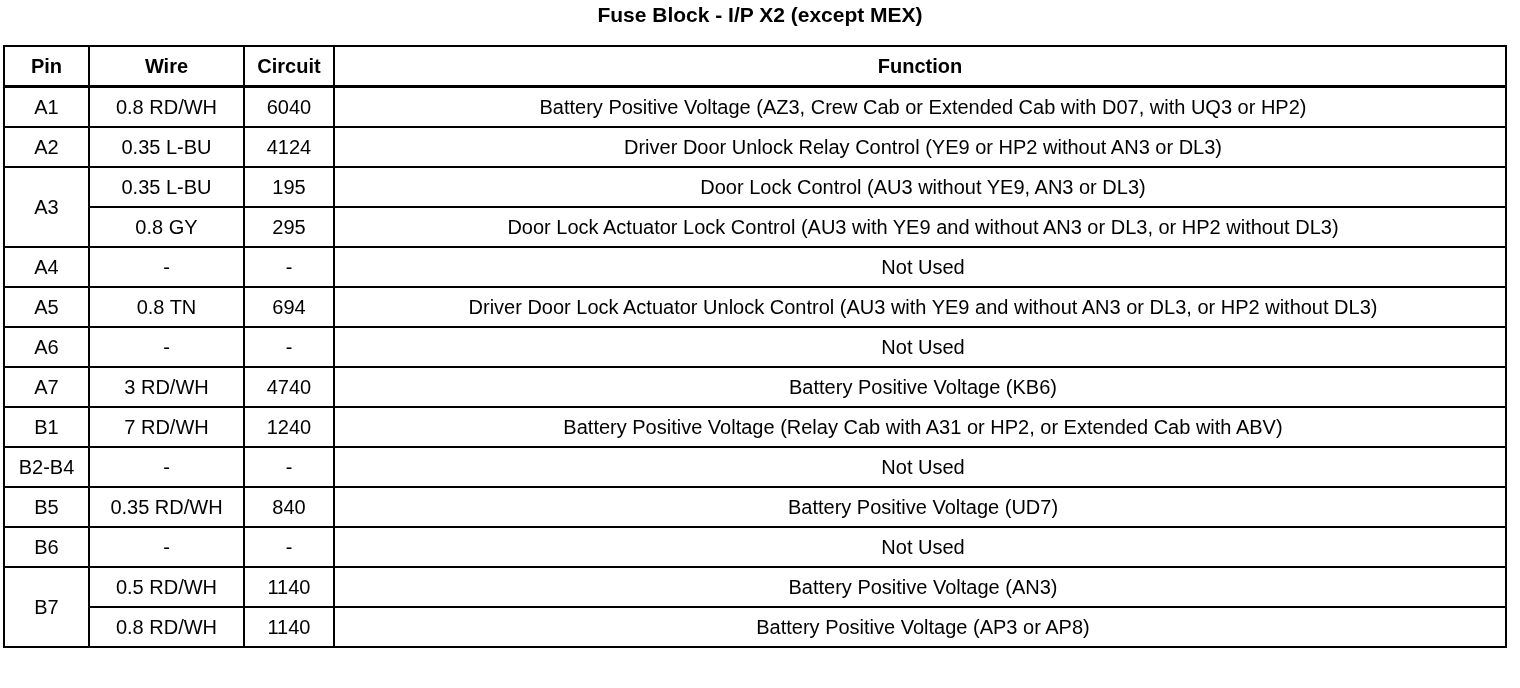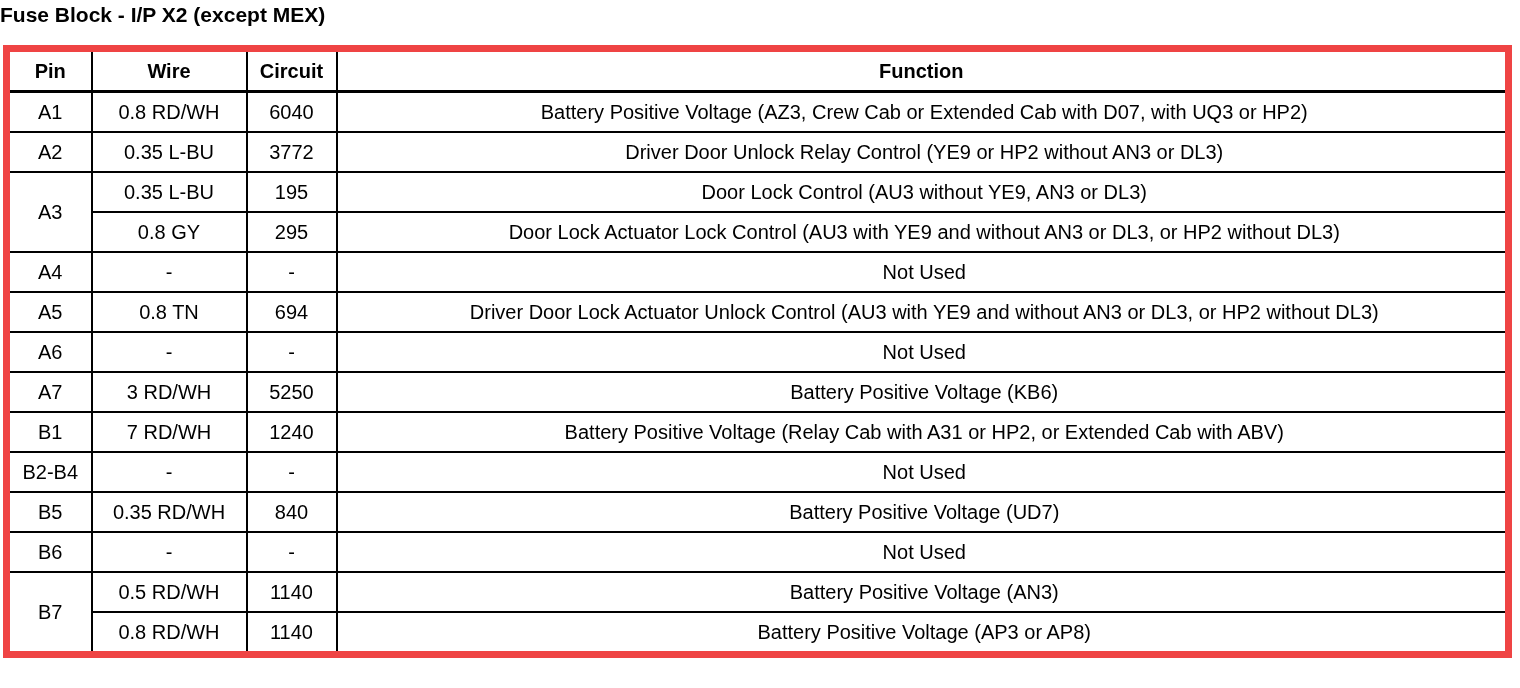--- a/index.html
+++ b/index.html
@@ -6,31 +6,32 @@
     margin: 0;
     padding: 0;
     background: #ffffff;
     width: 1520px;
     height: 688px;
     overflow: hidden;
     font-family: "Liberation Sans", sans-serif;
     color: #000;
   }
   .page-title {
+    text-align: center;
     font-weight: 700;
     font-size: 21px;
     line-height: 24px;
     margin-top: 3px;
   }
   table.fuse-table {
     border-collapse: collapse;
     table-layout: fixed;
     width: 1502px;
     margin: 18px 0 0 3px;
-    border: 7px solid #ef4444;
+    border: 2px solid #ef4444;
   }
   col.c-pin      { width: 85px;  }
   col.c-wire     { width: 155px; }
   col.c-circuit  { width: 90px;  }
   col.c-function { width: 1172px;}
   th {
     border: 2px solid #000;
     border-bottom: 3px solid #000;
     font-weight: 700;
     font-size: 20px;
@@ -77,21 +78,21 @@
   <tbody>
     <tr>
       <td class="pin">A1</td>
       <td class="wire">0.8 RD/WH</td>
       <td class="circuit">6040</td>
       <td class="function">Battery Positive Voltage (AZ3, Crew Cab or Extended Cab with D07, with UQ3 or HP2)</td>
     </tr>
     <tr>
       <td class="pin">A2</td>
       <td class="wire">0.35 L-BU</td>
-      <td class="circuit">3772</td>
+      <td class="circuit">4124</td>
       <td class="function">Driver Door Unlock Relay Control (YE9 or HP2 without AN3 or DL3)</td>
     </tr>
     <tr>
       <td class="pin" rowspan="2">A3</td>
       <td class="wire">0.35 L-BU</td>
       <td class="circuit">195</td>
       <td class="function">Door Lock Control (AU3 without YE9, AN3 or DL3)</td>
     </tr>
     <tr>
       <td class="wire">0.8 GY</td>
@@ -112,21 +113,21 @@
     </tr>
     <tr>
       <td class="pin">A6</td>
       <td class="wire">-</td>
       <td class="circuit">-</td>
       <td class="function">Not Used</td>
     </tr>
     <tr>
       <td class="pin">A7</td>
       <td class="wire">3 RD/WH</td>
-      <td class="circuit">5250</td>
+      <td class="circuit">4740</td>
       <td class="function">Battery Positive Voltage (KB6)</td>
     </tr>
     <tr>
       <td class="pin">B1</td>
       <td class="wire">7 RD/WH</td>
       <td class="circuit">1240</td>
       <td class="function">Battery Positive Voltage (Relay Cab with A31 or HP2, or Extended Cab with ABV)</td>
     </tr>
     <tr>
       <td class="pin">B2-B4</td>

